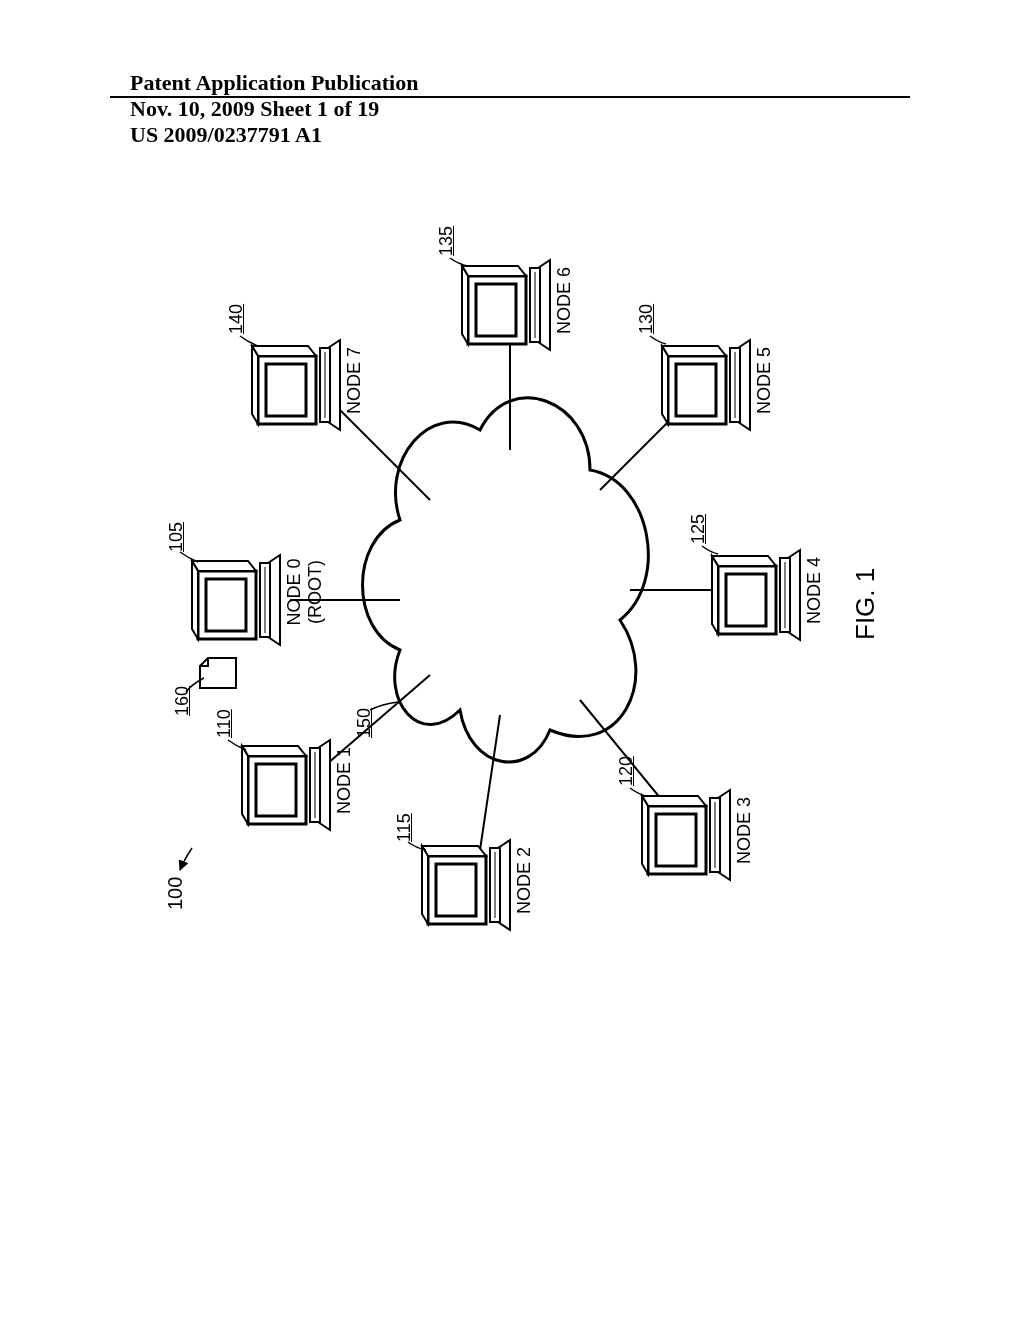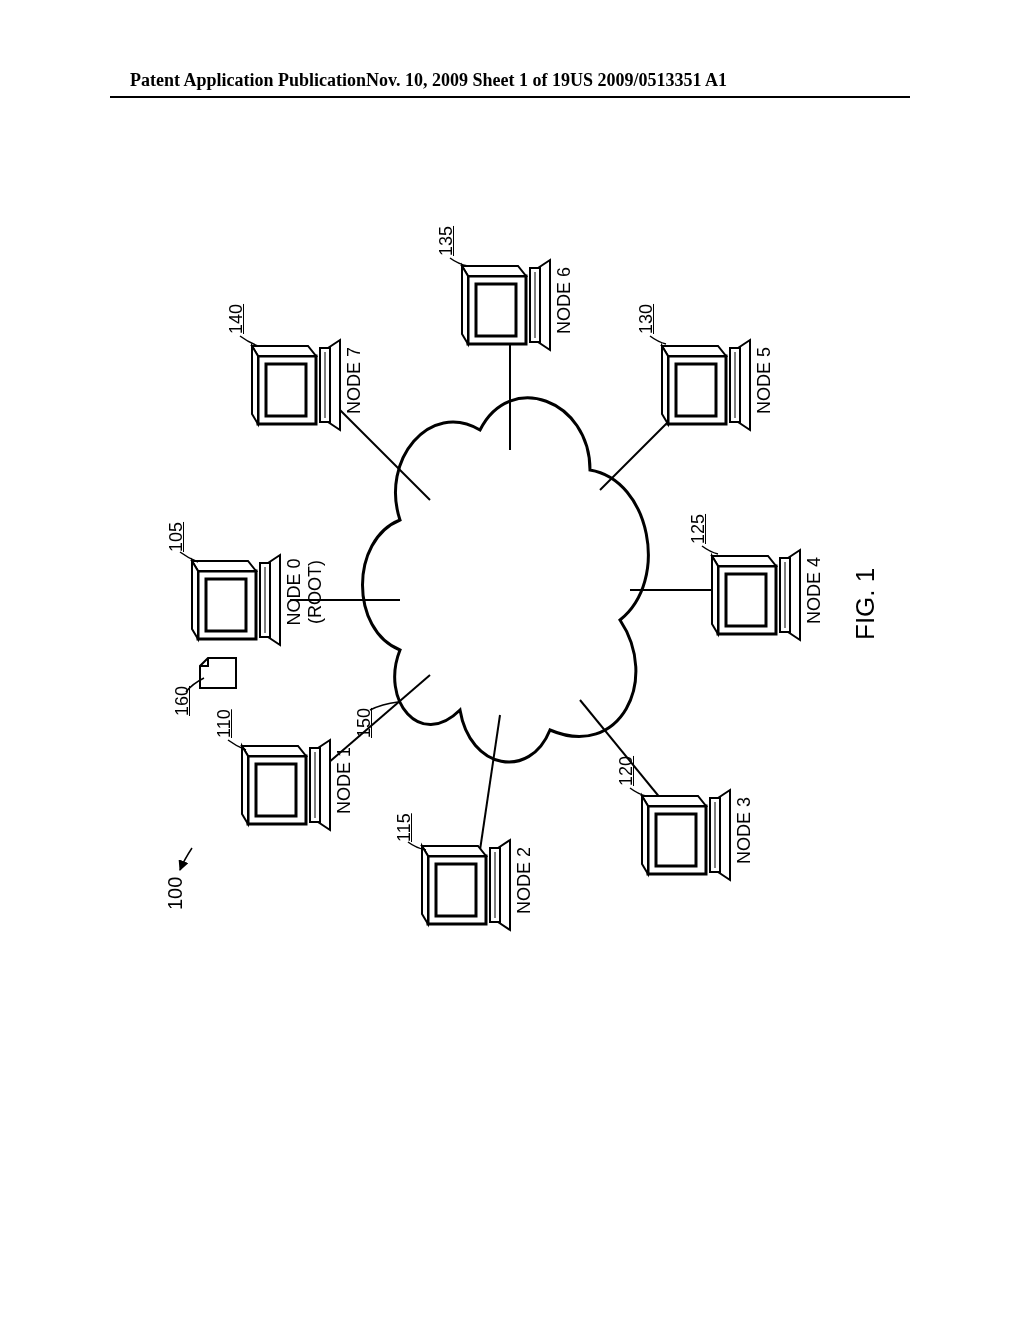--- a/index.html
+++ b/index.html
@@ -18,22 +18,23 @@
   }
   .header {
     position: absolute;
     top: 70px;
     left: 0;
     width: 1024px;
     display: flex;
     justify-content: flex-start;
     padding: 0 110px 0 130px;
     box-sizing: border-box;
-    font-size: 18px;
+    font-size: 22px;
     font-weight: bold;
+    flex-direction: column;
   }
   .header > div { white-space: nowrap; }
   .rule {
     position: absolute;
     top: 96px;
     left: 110px;
     width: 800px;
     height: 0;
     border-top: 2px solid #000;
   }
@@ -71,21 +72,21 @@
     overflow: visible;
   }
 </style>
 </head>
 <body>
 <div class="page">
 
   <div class="header">
     <div>Patent Application Publication</div>
     <div>Nov. 10, 2009  Sheet 1 of 19</div>
-    <div>US 2009/0513351 A1</div>
+    <div>US 2009/0237791 A1</div>
   </div>
   <div class="rule"></div>
 
   <div class="figure-area">
 
     <svg class="net" viewBox="0 0 720 720">
       <defs>
 
         <g id="terminal">
 

